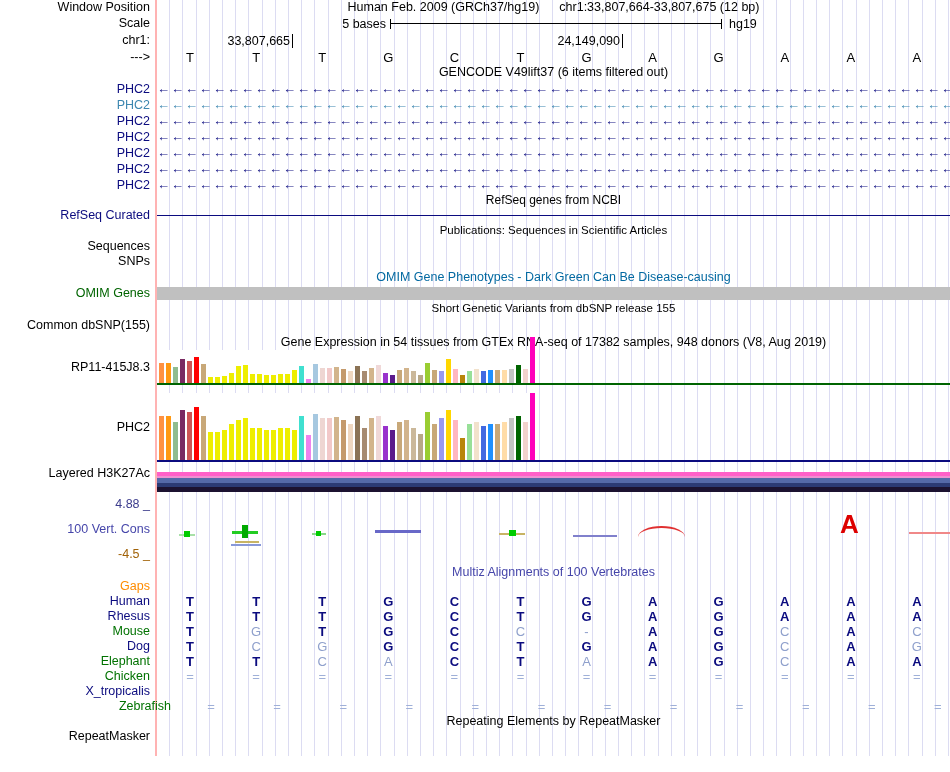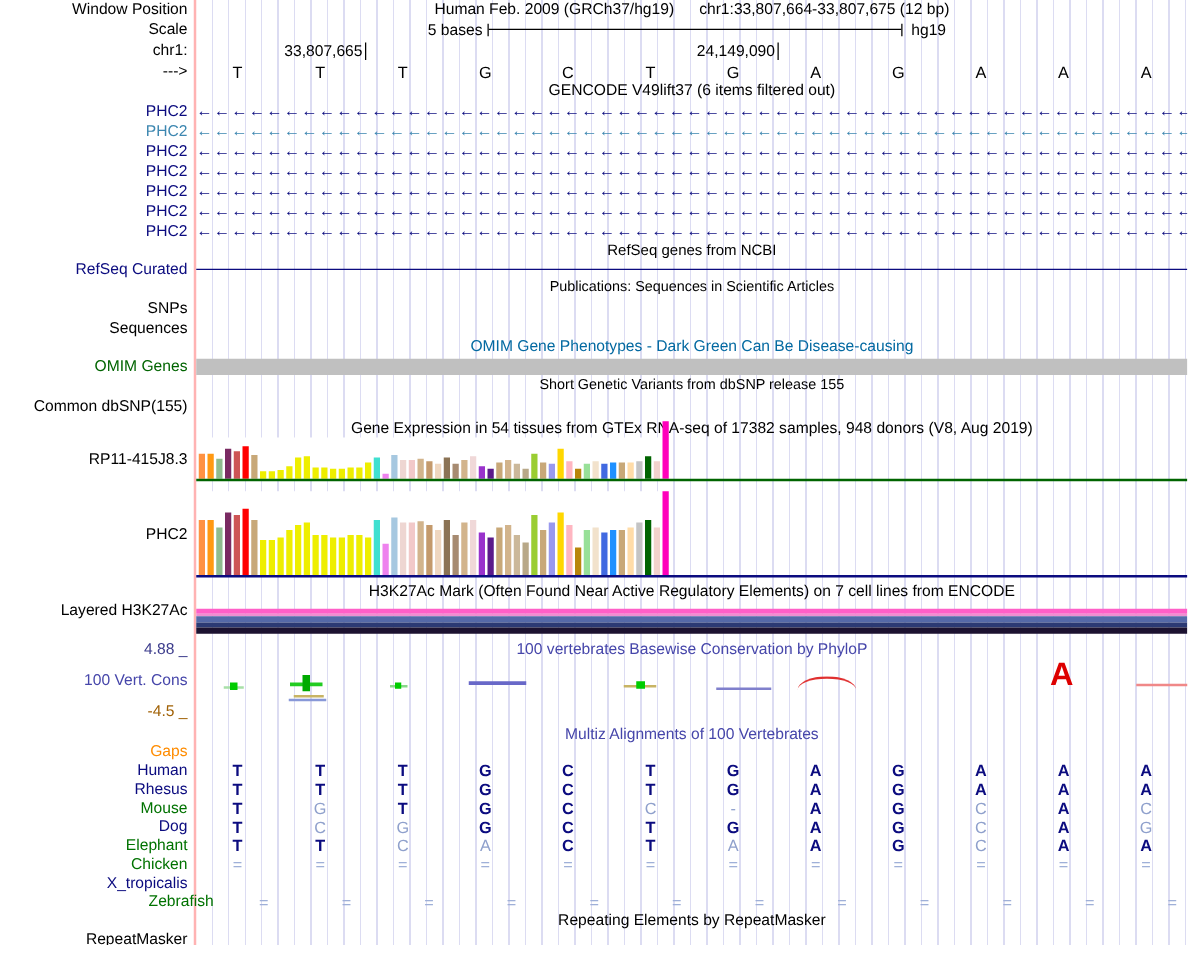--- a/index.html
+++ b/index.html
@@ -148,26 +148,26 @@
       <div class="lbl navy">RefSeq Curated</div>
       <div class="trk">
           <div class="refseq-line"></div>
         </div>
     </div>
 
     <div class="row" style="height:15px">
       <div class="lbl"></div>
       <div class="trk title" style="font-size:11.5px">Publications: Sequences in Scientific Articles</div>
     </div>
+    <div class="row" style="height:15px">
+      <div class="lbl">Sequences</div>
+      <div class="trk"></div>
+    </div>
     <div class="row" style="height:16px">
       <div class="lbl">SNPs</div>
-      <div class="trk"></div>
-    </div>
-    <div class="row" style="height:15px">
-      <div class="lbl">Sequences</div>
       <div class="trk"></div>
     </div>
 
     <div class="row" style="height:16px">
       <div class="lbl"></div>
       <div class="trk title c-omim">OMIM Gene Phenotypes - Dark Green Can Be Disease-causing</div>
     </div>
     <div class="row" style="height:16px">
       <div class="lbl c-dkgreen">OMIM Genes</div>
       <div class="trk">
@@ -308,45 +308,40 @@
             <div class="bar" style="background: rgb(196, 196, 196); height: 42px; flex: 0 0 5px;"></div>
             <div class="bar" style="background: rgb(0, 100, 0); height: 44px; flex: 0 0 5px;"></div>
             <div class="bar" style="background: rgb(242, 210, 204); height: 38px; flex: 0 0 5px;"></div>
             <div class="bar" style="background: rgb(255, 0, 187); height: 67px; flex: 0 0 5px;"></div>
           </div>
         <div class="baseline" style="background: rgb(11, 11, 127);"></div>
       </div>
     </div>
     <div style="height:4px"></div>
 
-    <div class="row" style="height:15px">
-      <div class="lbl"></div>
-      <div class="trk title">H3K27Ac Mark (Often Found Near Active Regulatory Elements) on 7 cell lines from ENCODE</div>
-    </div>
     <div class="row" style="height:31px">
       <div class="lbl">Layered H3K27Ac</div>
       <div class="trk">
           <div class="h3k-band" id="h3k-band">
             <div class="layer" style="background: rgb(255, 95, 200); height: 4px;"></div>
             <div class="layer" style="background: rgb(238, 143, 208); height: 2px;"></div>
             <div class="layer" style="background: rgb(85, 105, 168); height: 5px;"></div>
             <div class="layer" style="background: rgb(44, 58, 116); height: 4px;"></div>
             <div class="layer" style="background: rgb(28, 18, 48); height: 5px;"></div>
           </div>
         </div>
     </div>
 
     <div class="row cons-row">
       <div class="lbl cons-lbls">
         <span class="c-consblue">4.88 _</span>
         <span class="c-titleblue">100 Vert. Cons</span>
         <span class="c-maroon">-4.5 _</span>
       </div>
       <div class="trk" id="cons-trk">
-        <div class="title c-titleblue" style="position:absolute;left:0;right:0;top:0">100 vertebrates Basewise Conservation by PhyloP</div>
       <div class="glyph" style="background: rgb(168, 224, 168); width: 16px; height: 2px; left: 22px; top: 37px;"></div>
           <div class="glyph" style="background: rgb(0, 204, 0); width: 6px; height: 6px; left: 27px; top: 34px;"></div>
           <div class="glyph" style="background: rgb(34, 204, 34); width: 26px; height: 3px; left: 75px; top: 34px;"></div>
           <div class="glyph" style="background: rgb(0, 170, 0); width: 6px; height: 13px; left: 85px; top: 28px;"></div>
           <div class="glyph" style="background: rgb(200, 180, 100); width: 24px; height: 2px; left: 78px; top: 44px;"></div>
           <div class="glyph" style="background: rgb(136, 152, 216); width: 30px; height: 2px; left: 74px; top: 47px;"></div>
           <div class="glyph" style="background: rgb(136, 216, 136); width: 14px; height: 2px; left: 155px; top: 36px;"></div>
           <div class="glyph" style="background: rgb(0, 204, 0); width: 5px; height: 5px; left: 159px; top: 34px;"></div>
           <div class="glyph" style="background: rgb(104, 104, 200); width: 46px; height: 3px; left: 218px; top: 33px;"></div>
           <div class="glyph" style="background: rgb(200, 180, 100); width: 26px; height: 2px; left: 342px; top: 36px;"></div>

